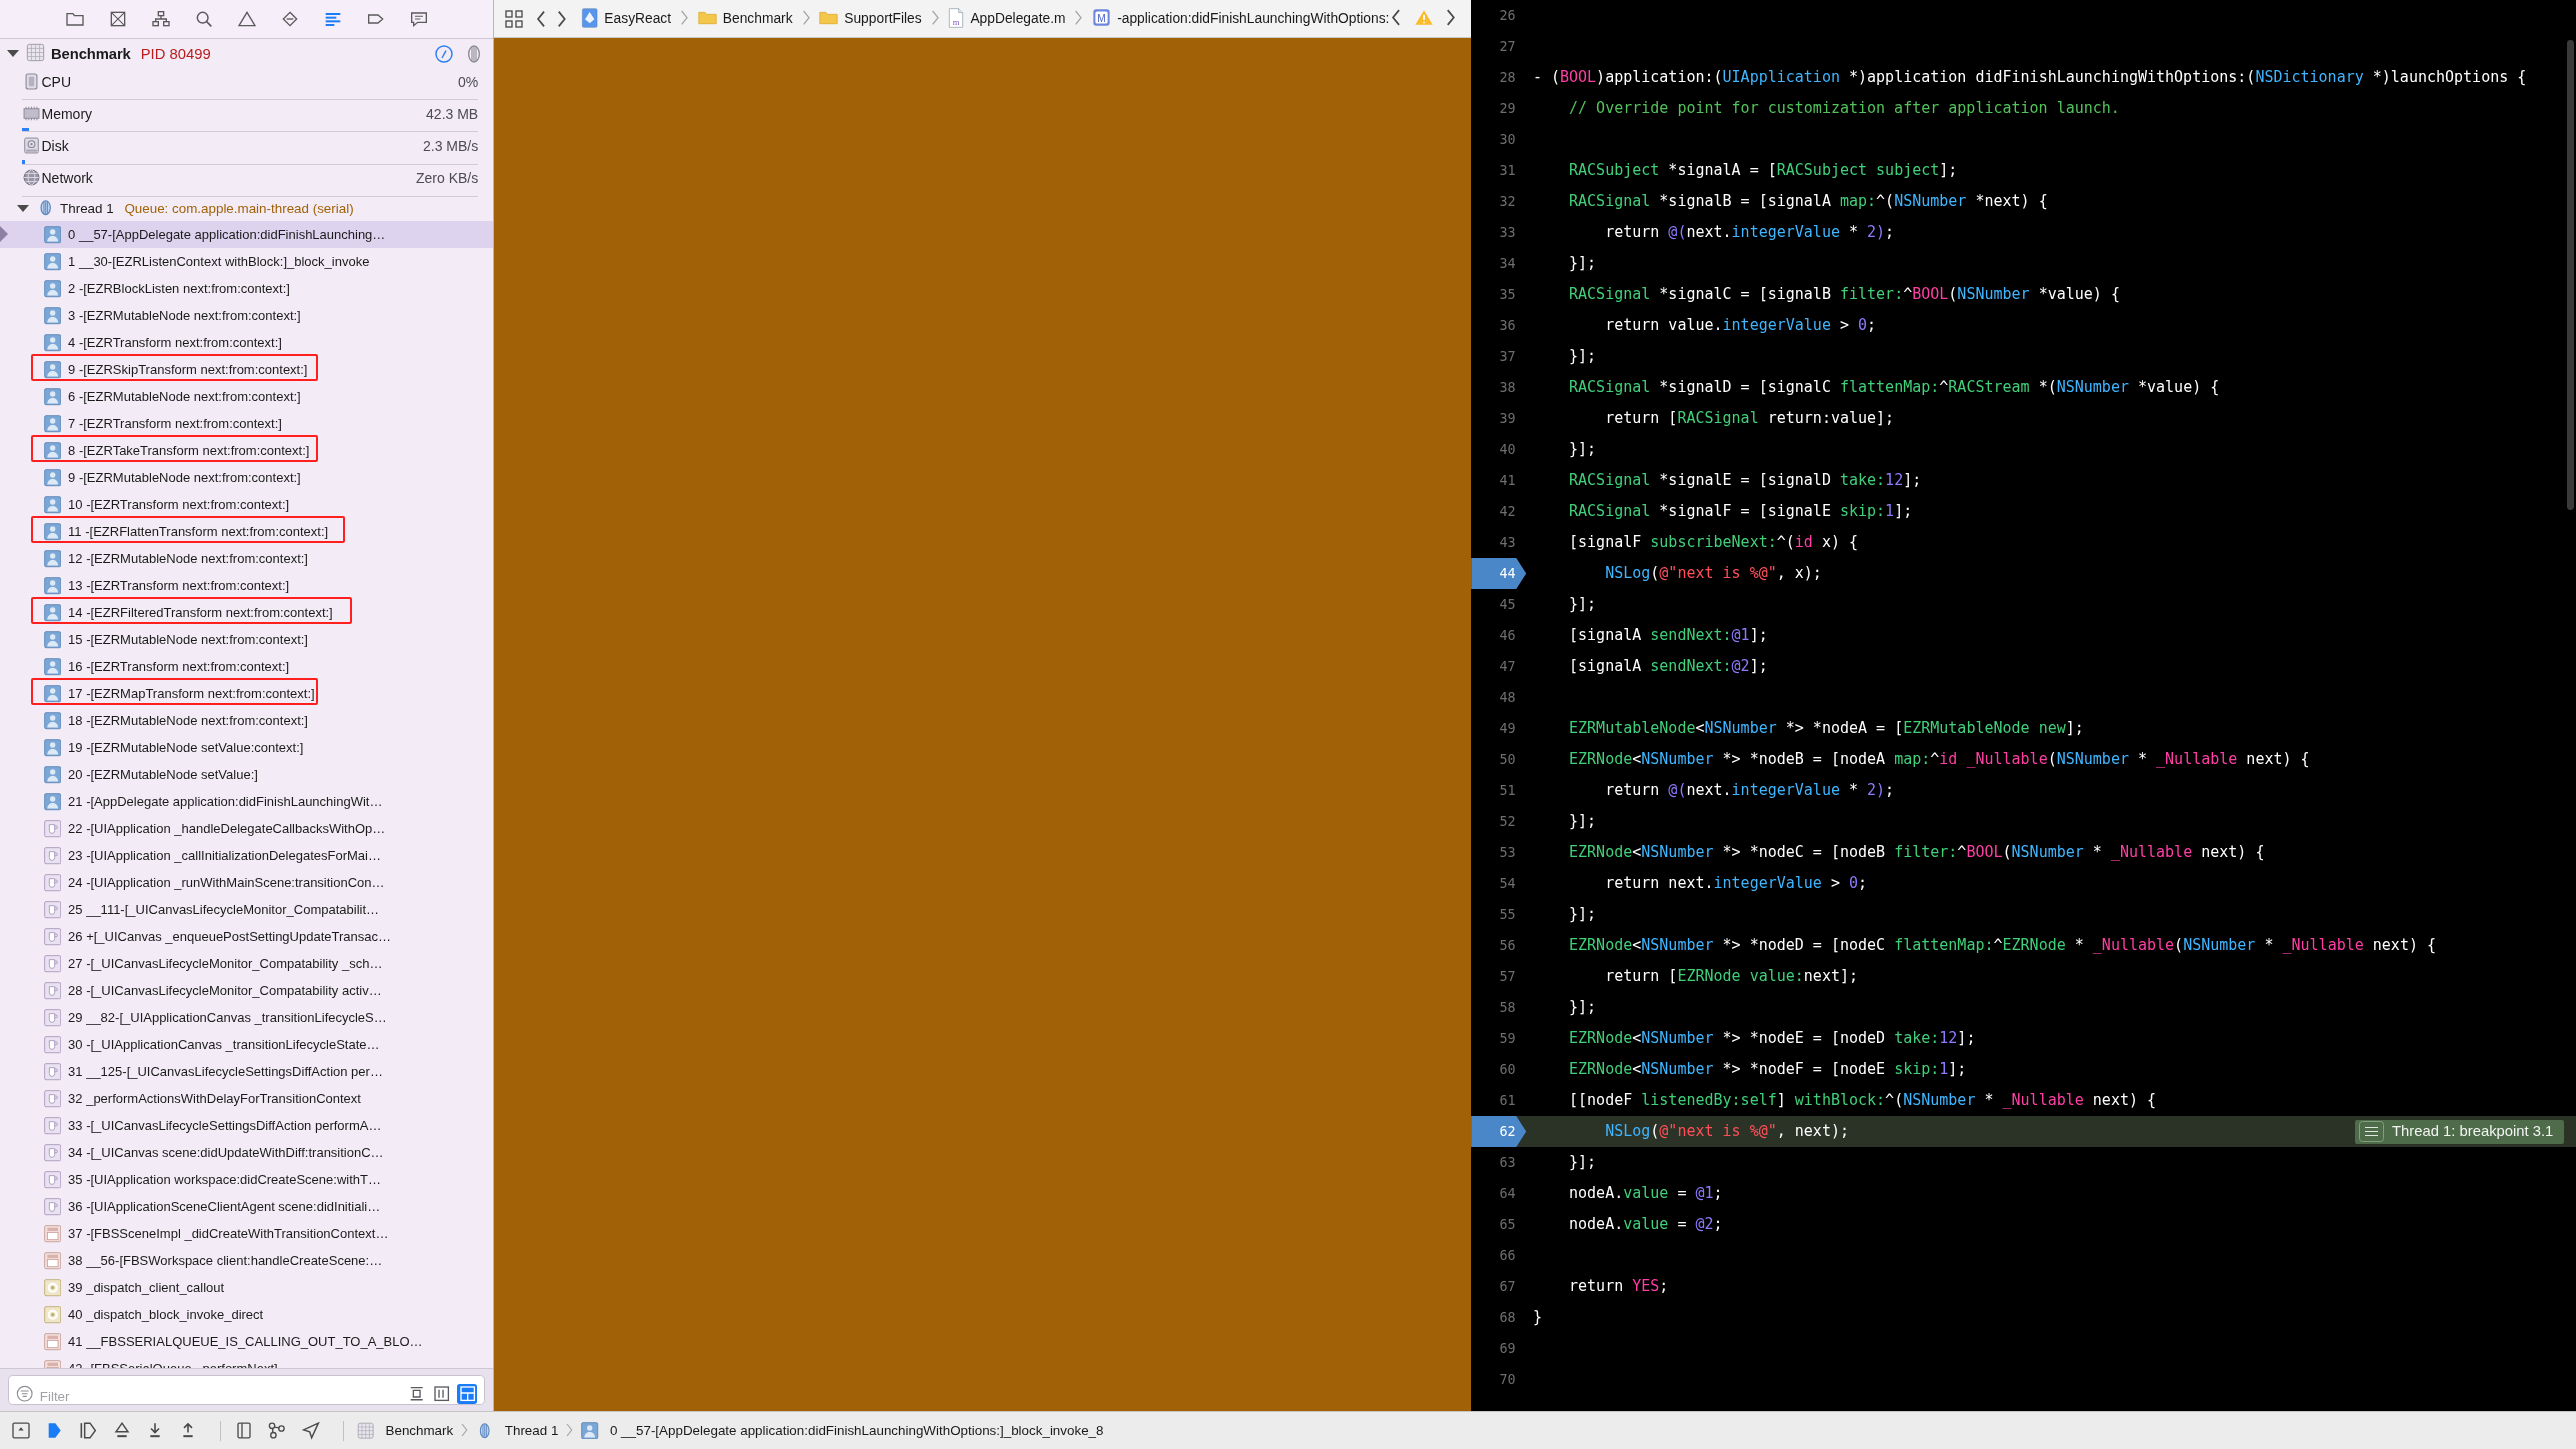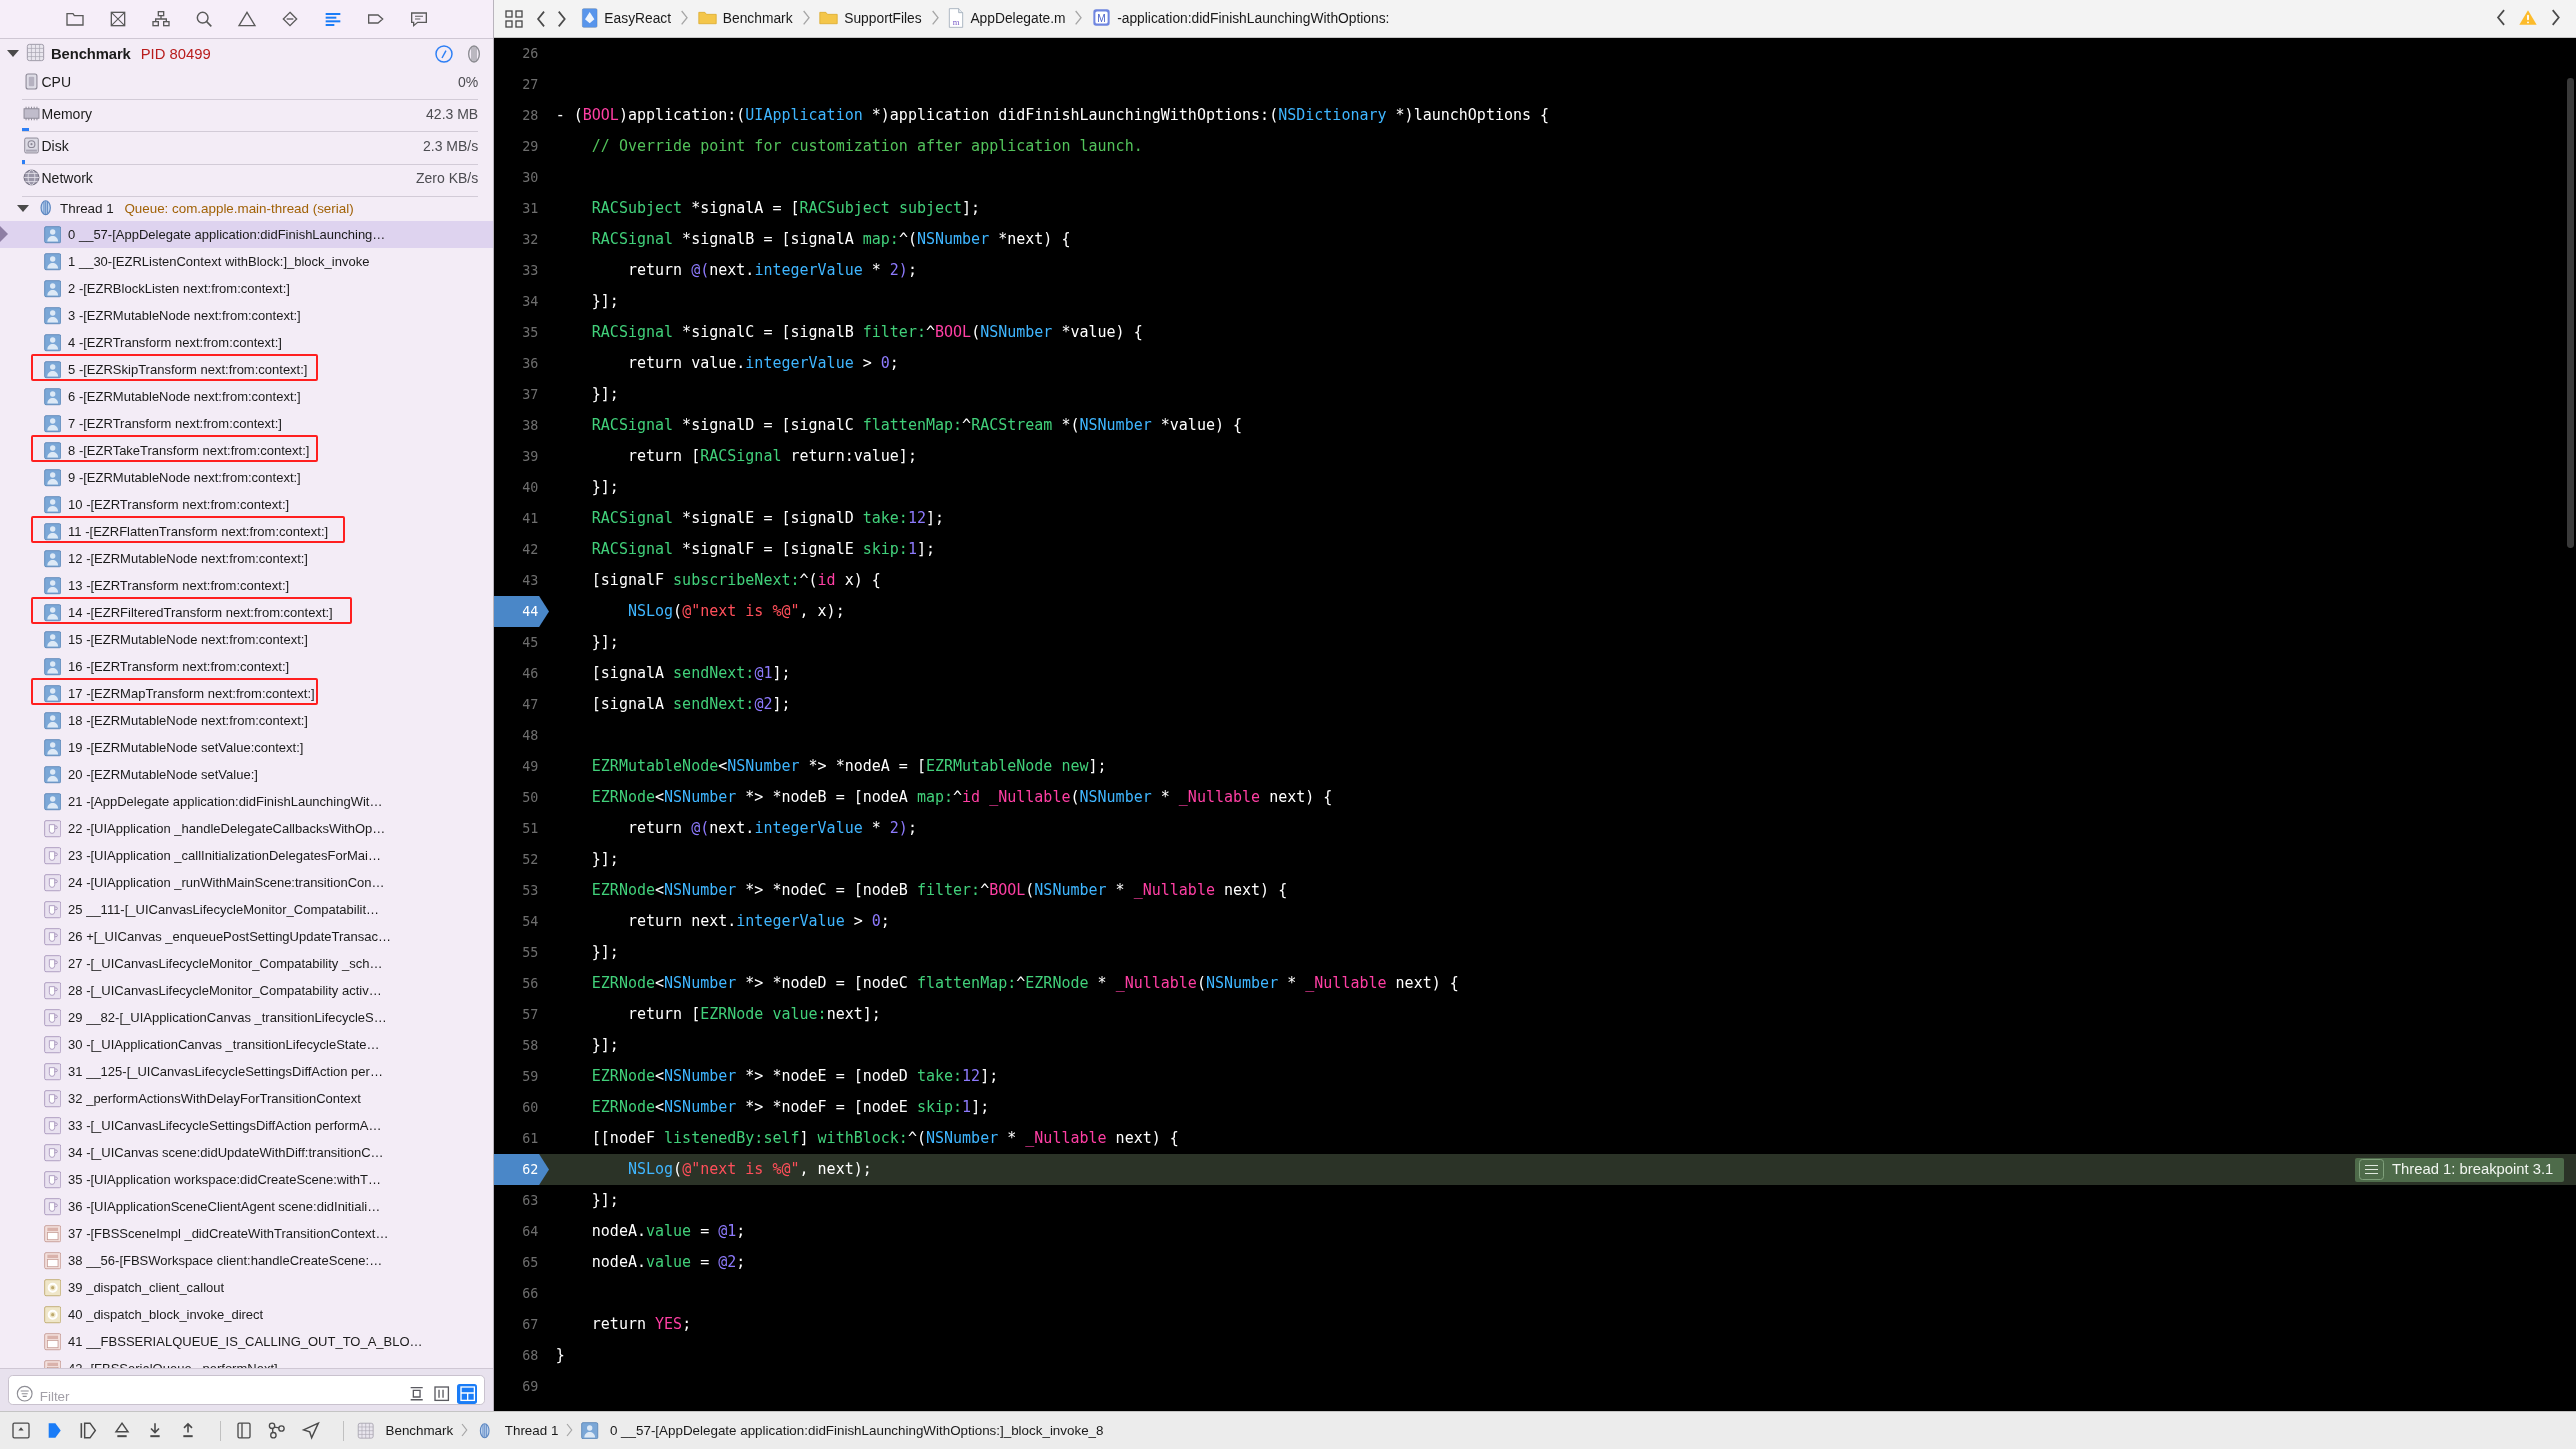--- a/index.html
+++ b/index.html
@@ -87,21 +87,21 @@
   .filter-field{
     flex:1;height:28px;background:#fff;border:0.7px solid #c9c2ce;border-radius:4.7px;
     display:flex;align-items:flex-end;padding:0 6.7px;gap:6.7px;
   }
   .filter-ph{font-size:13.4px;color:#a3a0a8;}
   .filter-right{margin-left:auto;display:flex;align-items:center;gap:5.4px;}
   .fbtn{width:20px;height:20px;display:flex;align-items:center;justify-content:center;border-radius:2.7px;}
   .fbtn.on{background:#1a7cf7;}
 
   
-  .editor{flex:1;display:flex;flex-direction:column;min-width:0;background:#14532d;border-radius:10px;}
+  .editor{flex:1;display:flex;flex-direction:row;min-width:0;background:#a16207;}
   .jumpbar{
     height:37px;flex:0 0 37px;background:#f3f3f3;border-bottom:0.7px solid #c8c8c8;
     display:flex;align-items:center;padding:0 9.4px;gap:0;
   }
   .jb-icon{width:21.5px;height:21.5px;display:flex;align-items:center;justify-content:center;margin-right:6.7px;}
   .jb-arrow{width:20px;height:21.5px;display:flex;align-items:center;justify-content:center;}
   .crumbs{display:flex;align-items:center;margin-left:9.4px;}
   .crumb{display:flex;align-items:center;gap:6px;}
   .crumb .cl{font-size:13.8px;color:#1a1a1a;white-space:nowrap;}
   .crumb-sep{margin:0 8px;}
@@ -354,21 +354,21 @@
                 <path d="M5 23c0-5 4-8 8-8s8 3 8 8z" fill="#dde9f6"></path>
               </svg></span>
             <span class="fname">4 -[EZRTransform next:from:context:]</span>
           </div>
           <div class="frame">
             <span class="fico"><svg width="17.4" height="17.4" viewBox="0 0 26 26">
                 <rect x="1" y="1" width="24" height="24" rx="2" fill="#7ba7d7" stroke="#5b86b6" stroke-width="1.3"></rect>
                 <circle cx="13" cy="9" r="4" fill="#dde9f6"></circle>
                 <path d="M5 23c0-5 4-8 8-8s8 3 8 8z" fill="#dde9f6"></path>
               </svg></span>
-            <span class="fname">5 -[EZRSkipTransform next:from:context:]</span>
+            <span class="fname">9 -[EZRSkipTransform next:from:context:]</span>
             <div class="hl-box" style="width: 287px;"></div>
           </div>
           <div class="frame">
             <span class="fico"><svg width="17.4" height="17.4" viewBox="0 0 26 26">
                 <rect x="1" y="1" width="24" height="24" rx="2" fill="#7ba7d7" stroke="#5b86b6" stroke-width="1.3"></rect>
                 <circle cx="13" cy="9" r="4" fill="#dde9f6"></circle>
                 <path d="M5 23c0-5 4-8 8-8s8 3 8 8z" fill="#dde9f6"></path>
               </svg></span>
             <span class="fname">6 -[EZRMutableNode next:from:context:]</span>
           </div>

